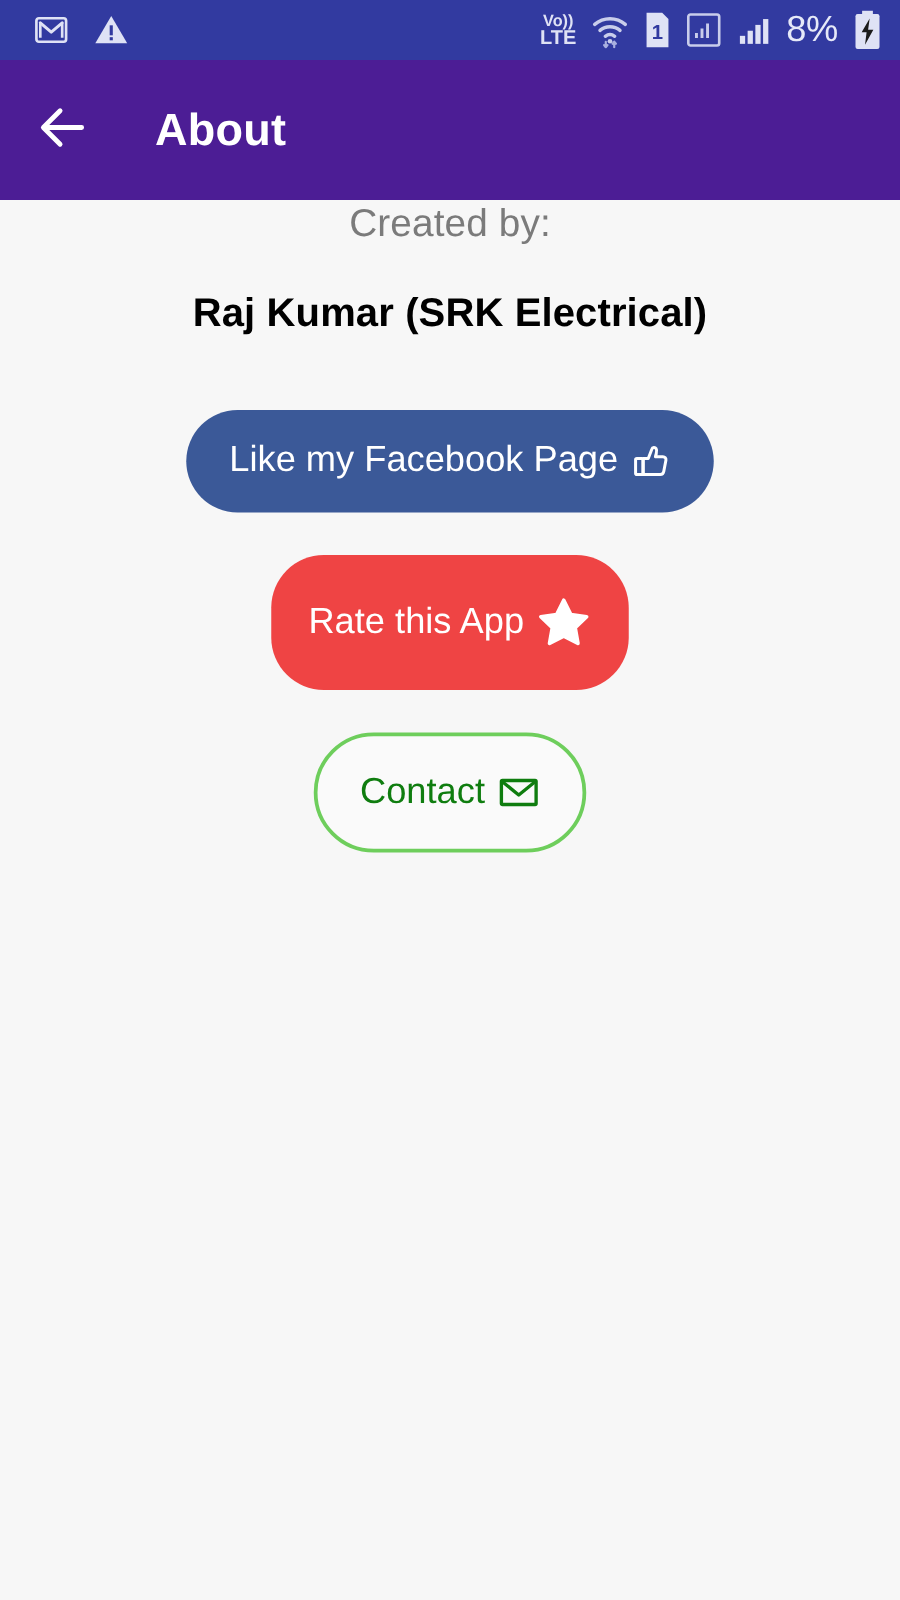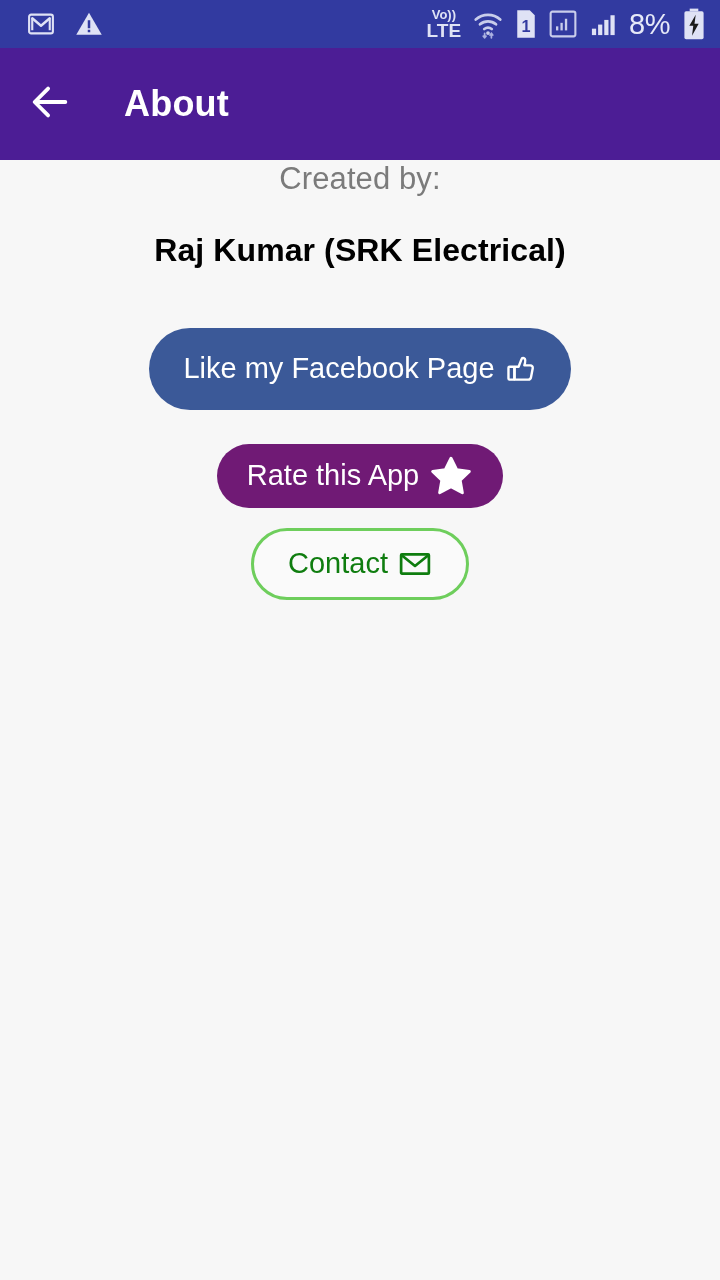--- a/index.html
+++ b/index.html
@@ -50,21 +50,21 @@
 
   .volte {
     display: flex;
     flex-direction: column;
     align-items: center;
     line-height: 1;
     font-weight: bold;
     letter-spacing: 0px;
   }
   .volte .v-top { font-size: 13px; }
-  .volte .v-bot { font-size: 19px; }
+  .volte .v-bot { font-size: 16px; }
 
   .battery-pct {
     font-size: 29px;
     letter-spacing: -0.5px;
     color: #e6e9f8;
   }
   .status-time {
     font-size: 30px;
     letter-spacing: -0.3px;
     color: #e8eafa;
@@ -137,39 +137,39 @@
   .btn-facebook {
     background: #3b5998;
     color: #ffffff;
     font-size: 29px;
     height: 82px;
     padding: 0 34px;
     border-radius: 41px;
   }
 
   .btn-rate {
-    background: #701a75;
+    background: #ef4444;
     color: #ffffff;
     font-size: 29px;
-    height: 64px;
+    height: 108px;
     padding: 0 30px;
     border-radius: 42px;
     margin-top: 34px;
     text-align: center;
   }
 
   .btn-contact {
     background: #fafafa;
     color: #0f7d0f;
     font-size: 29px;
-    height: 72px;
+    height: 96px;
     padding: 0 34px;
     border-radius: 48px;
     border: 3px solid #6ece5c;
-    margin-top: 20px;
+    margin-top: 34px;
   }
 
   .icon-inline {
     display: inline-flex;
     align-items: center;
     justify-content: center;
   }
 </style>
 </head>
 <body>

